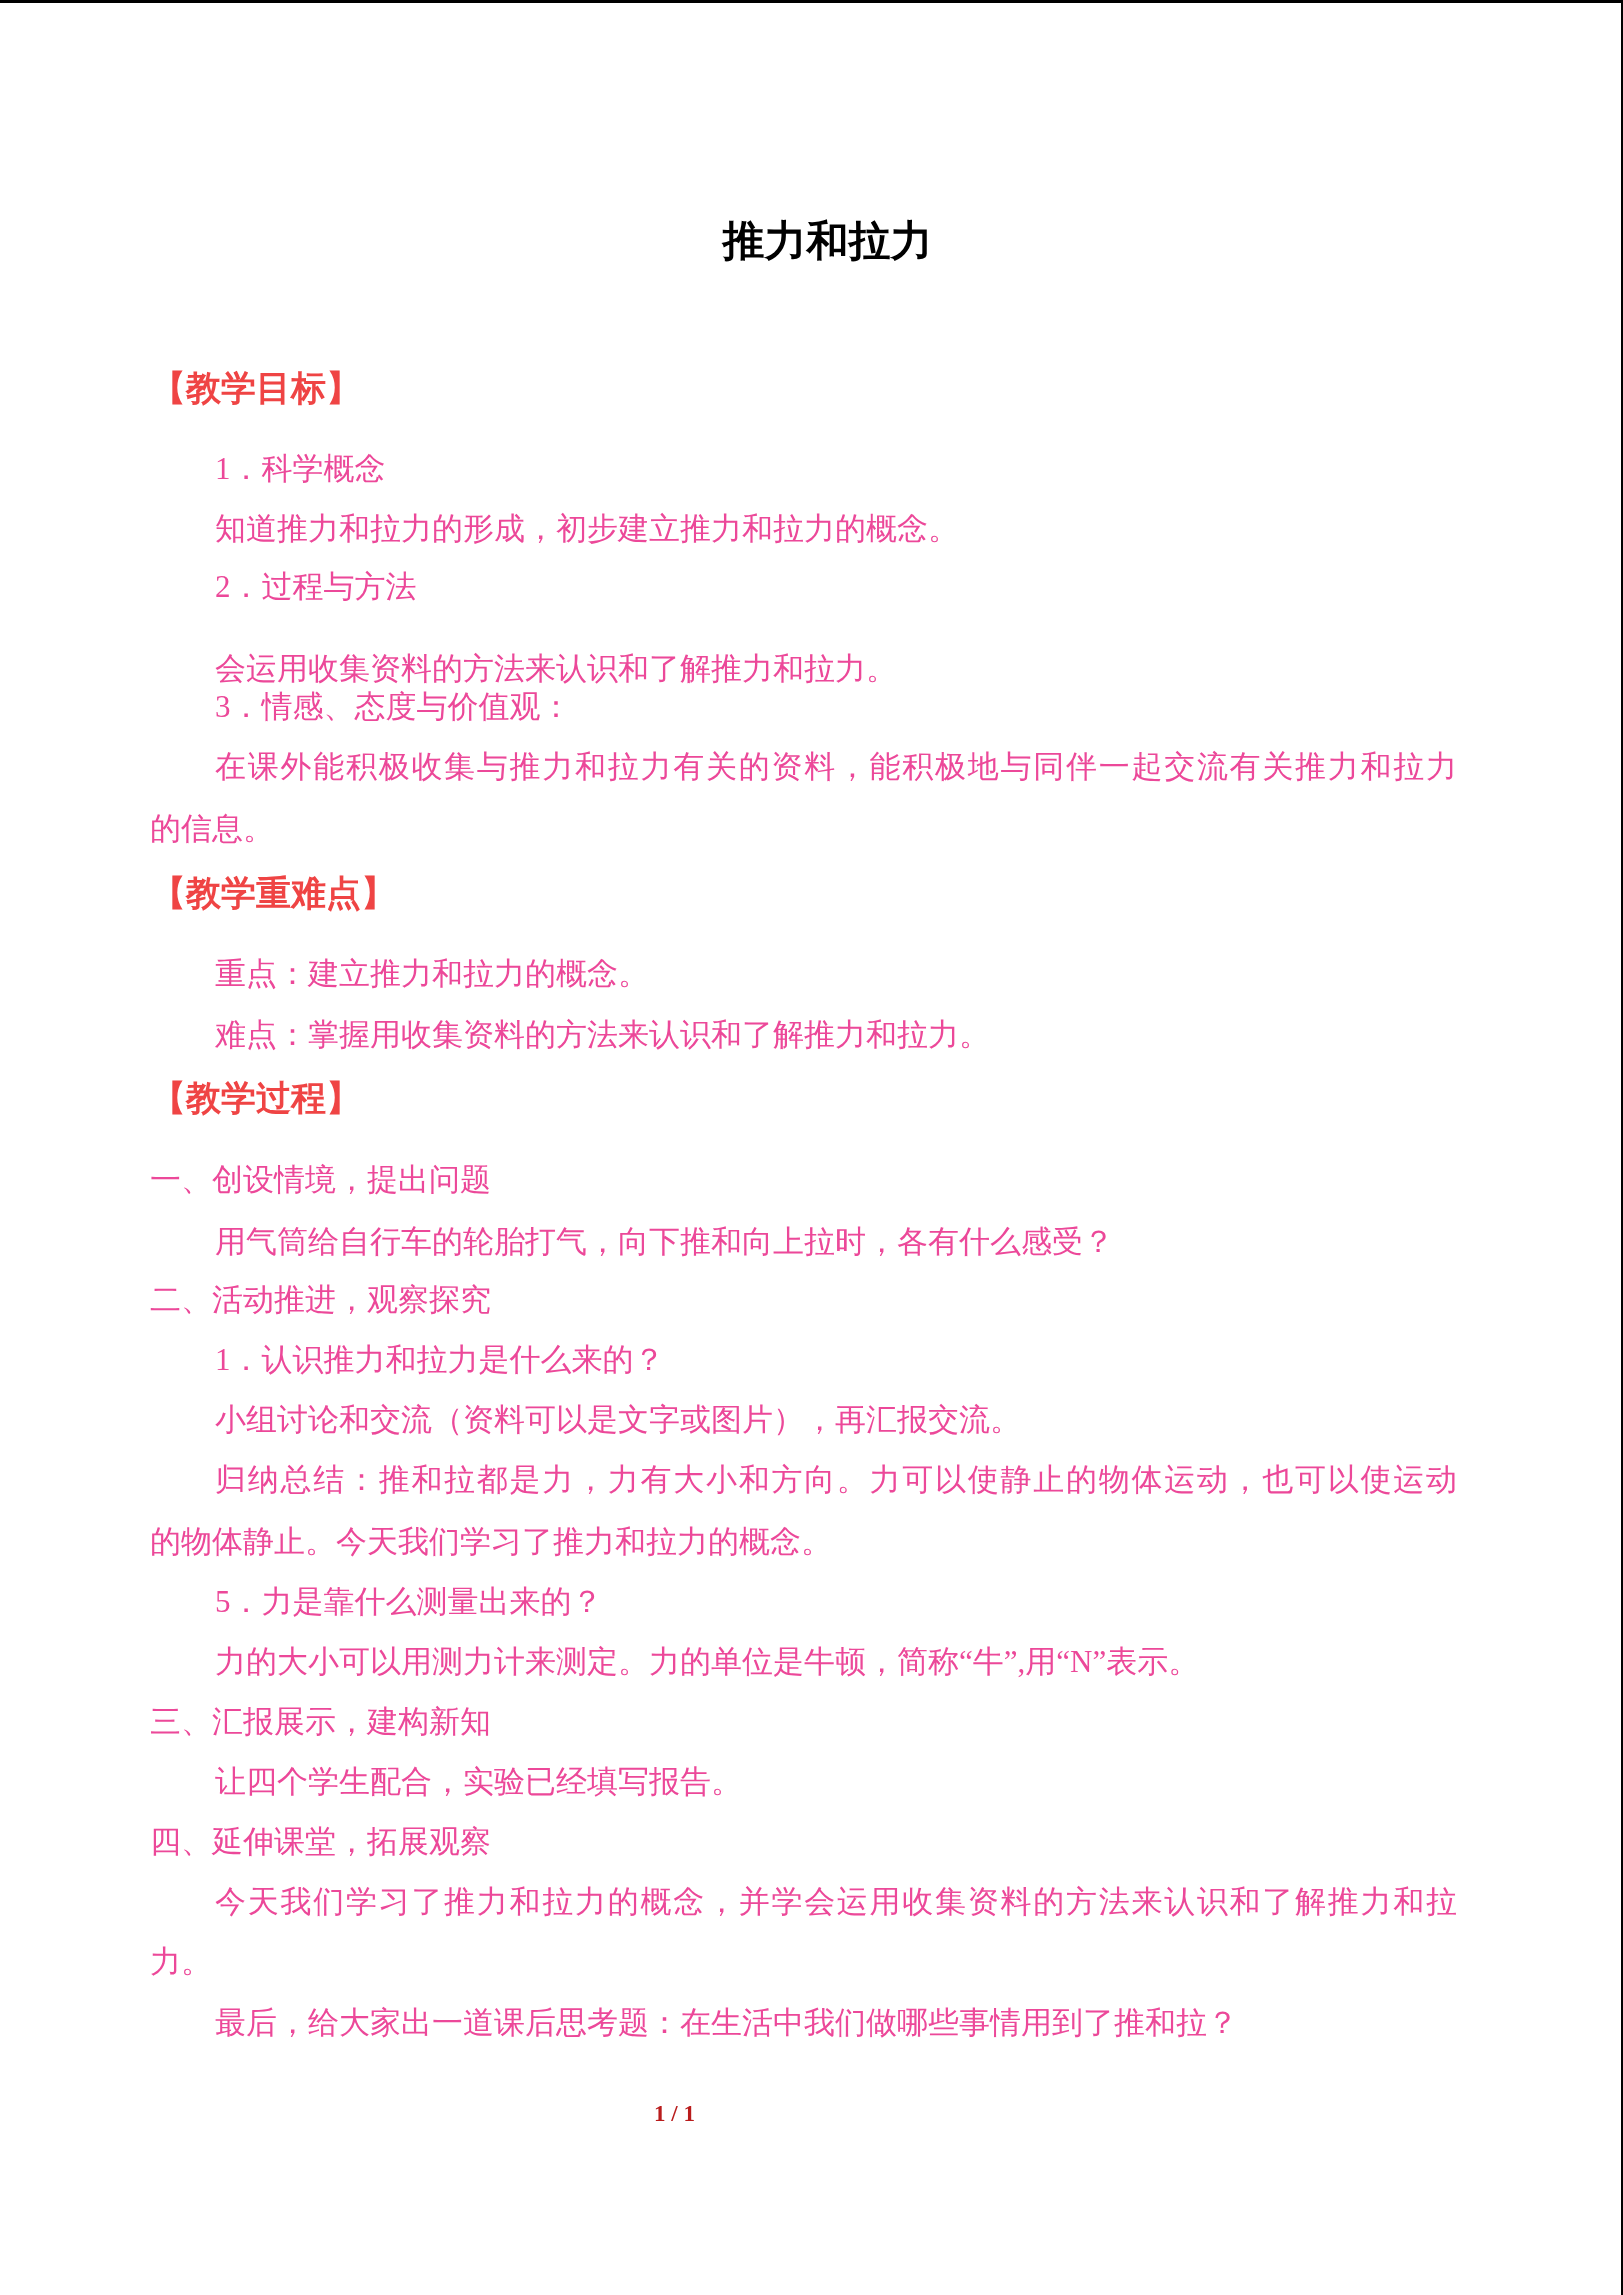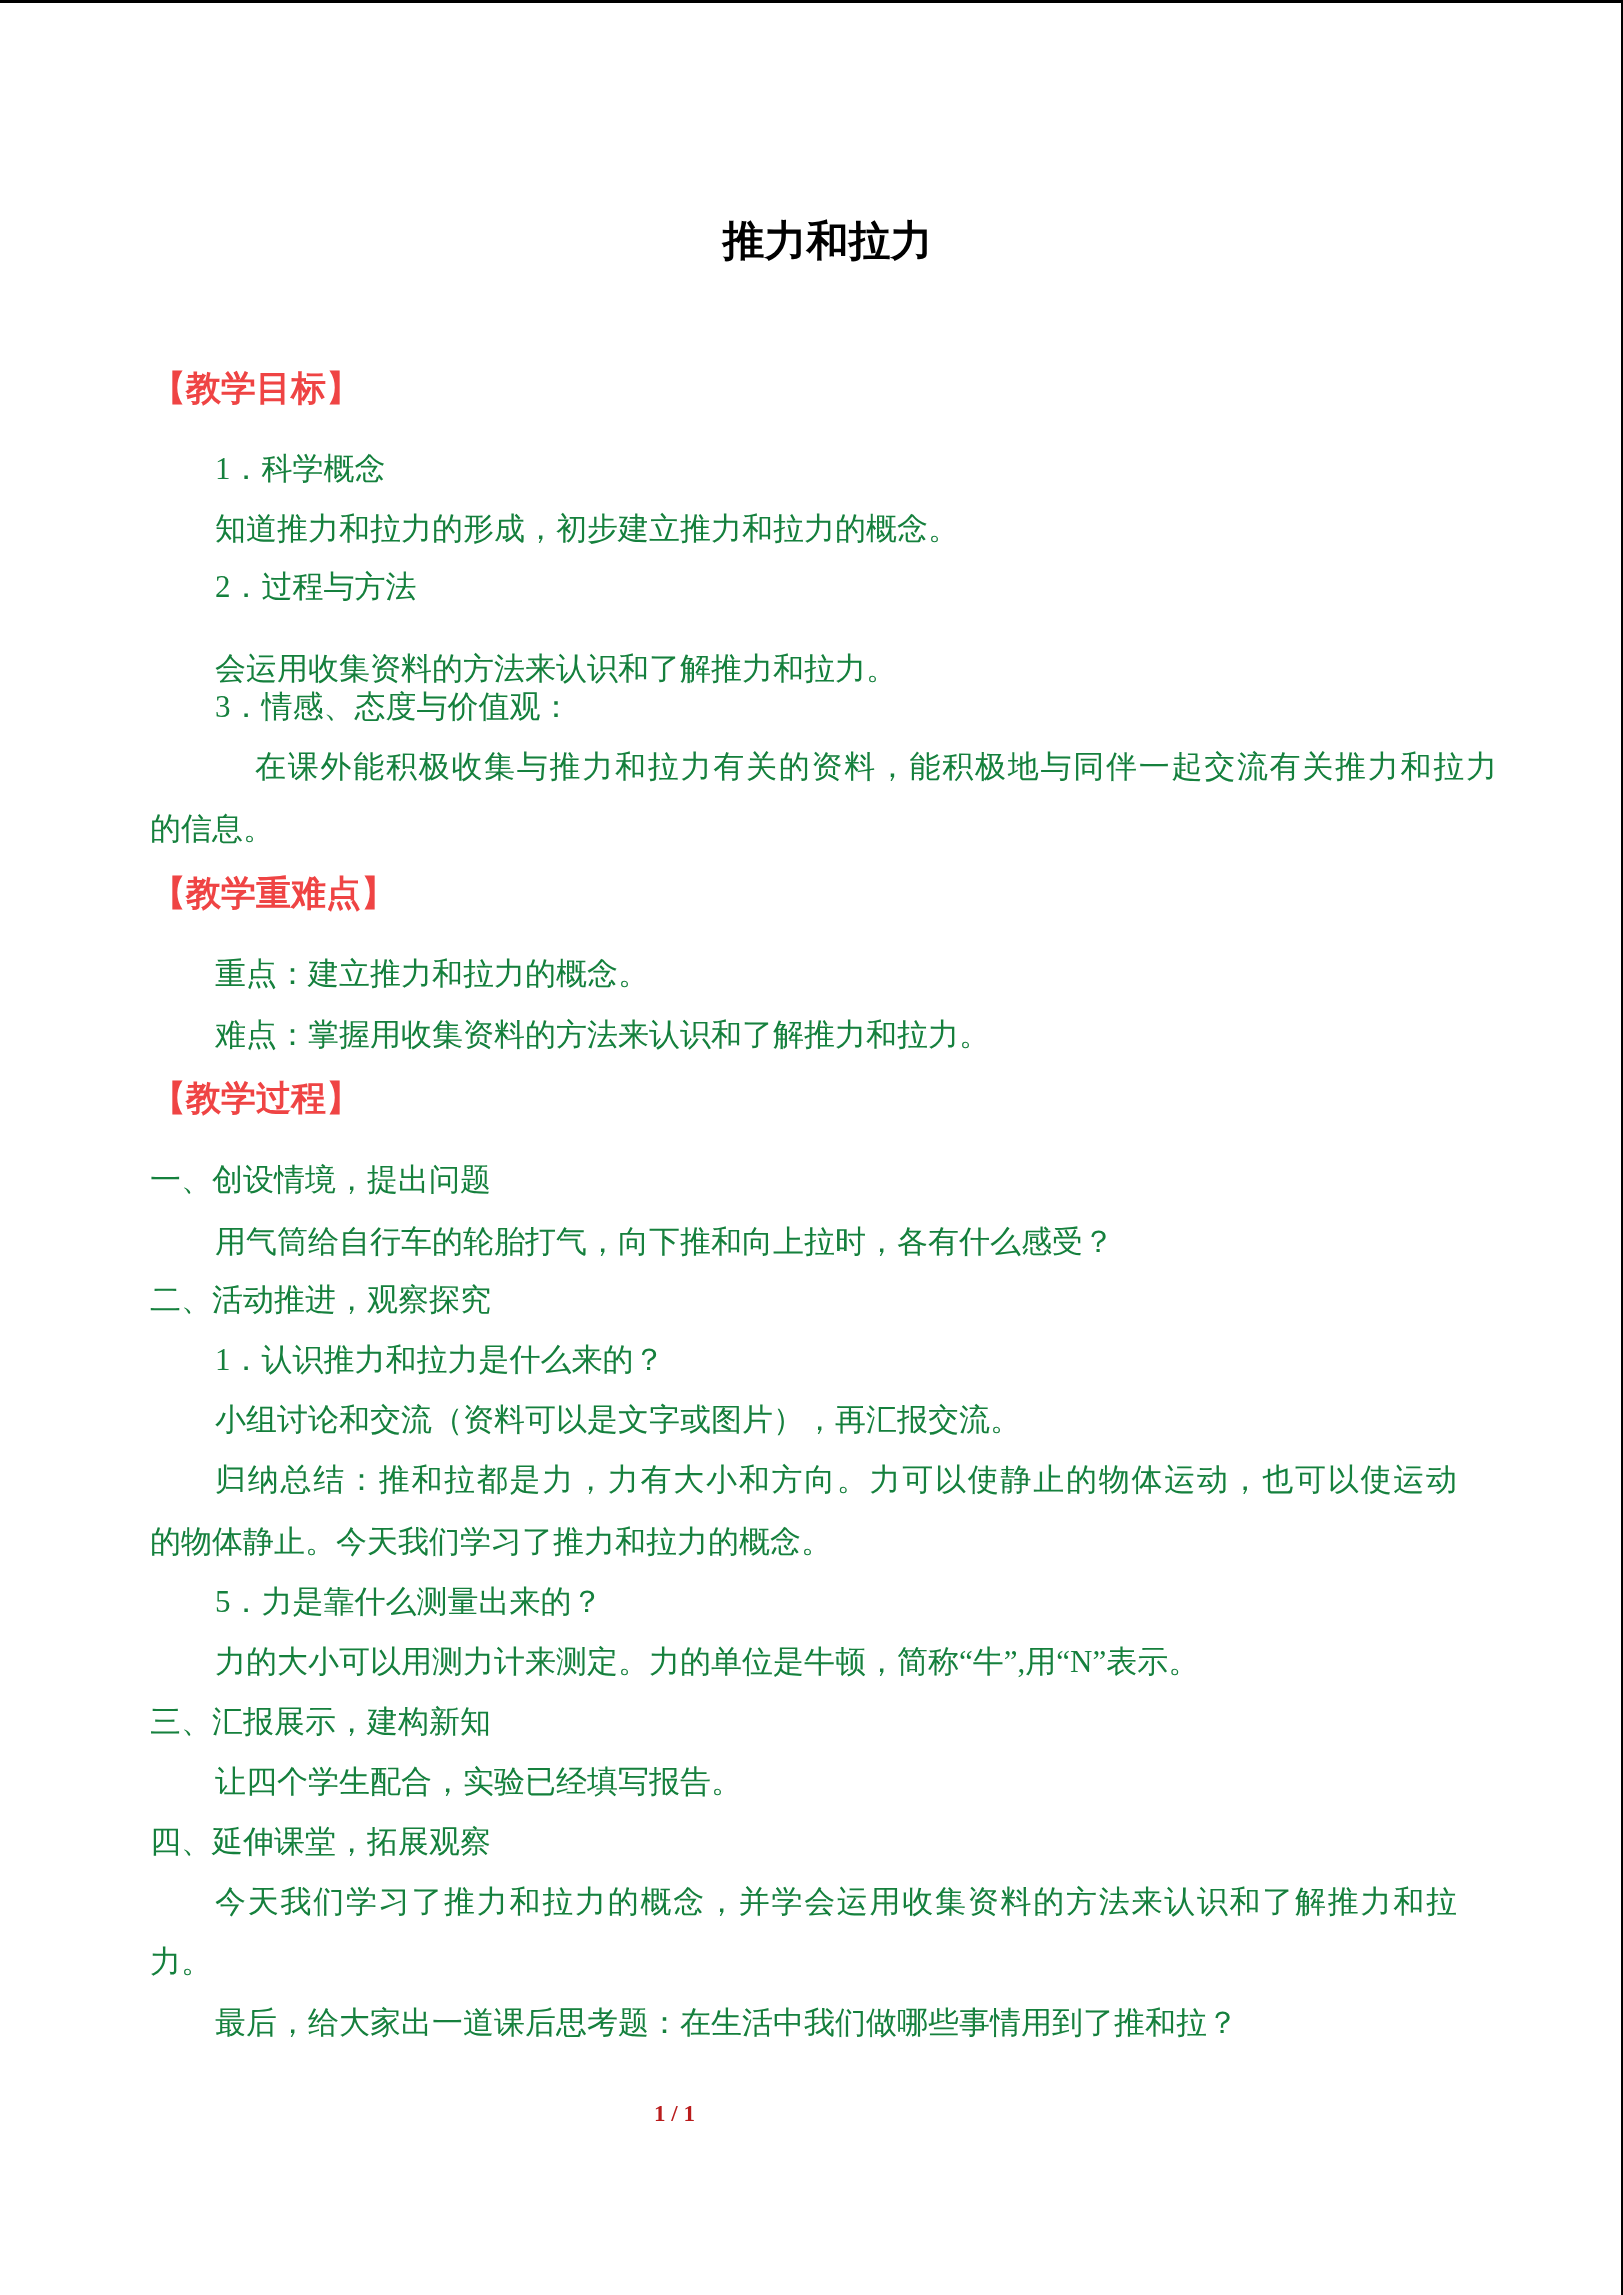--- a/index.html
+++ b/index.html
@@ -50,21 +50,21 @@
       font-weight: bold;
       color: #ef4444;
       font-family: "DejaVu Sans", "Liberation Sans", sans-serif;
     }
     .line {
       position: absolute;
       height: 44px;
       line-height: 44px;
       font-size: 31px;
       white-space: nowrap;
-      color: #15803d;
+      color: #ec4899;
     }
     .flush { left: 150px; }
     .indent { left: 215px; }
     .justify-line {
       width: 1242px;
       text-align: justify;
       text-align-last: justify;
     }
     .page-number {
       position: absolute;
@@ -86,21 +86,21 @@
 <div class="right-border"></div>
 
 <div class="title">推力和拉力</div>
 
 <div class="heading" style="top:364px;">【教学目标】</div>
 <div class="line indent" style="top:447px;">1．科学概念</div>
 <div class="line indent" style="top:507px;">知道推力和拉力的形成，初步建立推力和拉力的概念。</div>
 <div class="line indent" style="top:565px;">2．过程与方法</div>
 <div class="line indent" style="top:647px;">会运用收集资料的方法来认识和了解推力和拉力。</div>
 <div class="line indent" style="top:685px;">3．情感、态度与价值观：</div>
-<div class="line indent justify-line" style="top:745px;margin-left:40px;">在课外能积极收集与推力和拉力有关的资料，能积极地与同伴一起交流有关推力和拉力</div>
+<div class="line indent justify-line" style="top:745px;">在课外能积极收集与推力和拉力有关的资料，能积极地与同伴一起交流有关推力和拉力</div>
 <div class="line flush" style="top:807px;">的信息。</div>
 
 <div class="heading" style="top:869px;">【教学重难点】</div>
 <div class="line indent" style="top:952px;">重点：建立推力和拉力的概念。</div>
 <div class="line indent" style="top:1013px;">难点：掌握用收集资料的方法来认识和了解推力和拉力。</div>
 
 <div class="heading" style="top:1074px;">【教学过程】</div>
 <div class="line flush" style="top:1158px;">一、创设情境，提出问题</div>
 <div class="line indent" style="top:1220px;">用气筒给自行车的轮胎打气，向下推和向上拉时，各有什么感受？</div>
 <div class="line flush" style="top:1278px;">二、活动推进，观察探究</div>

